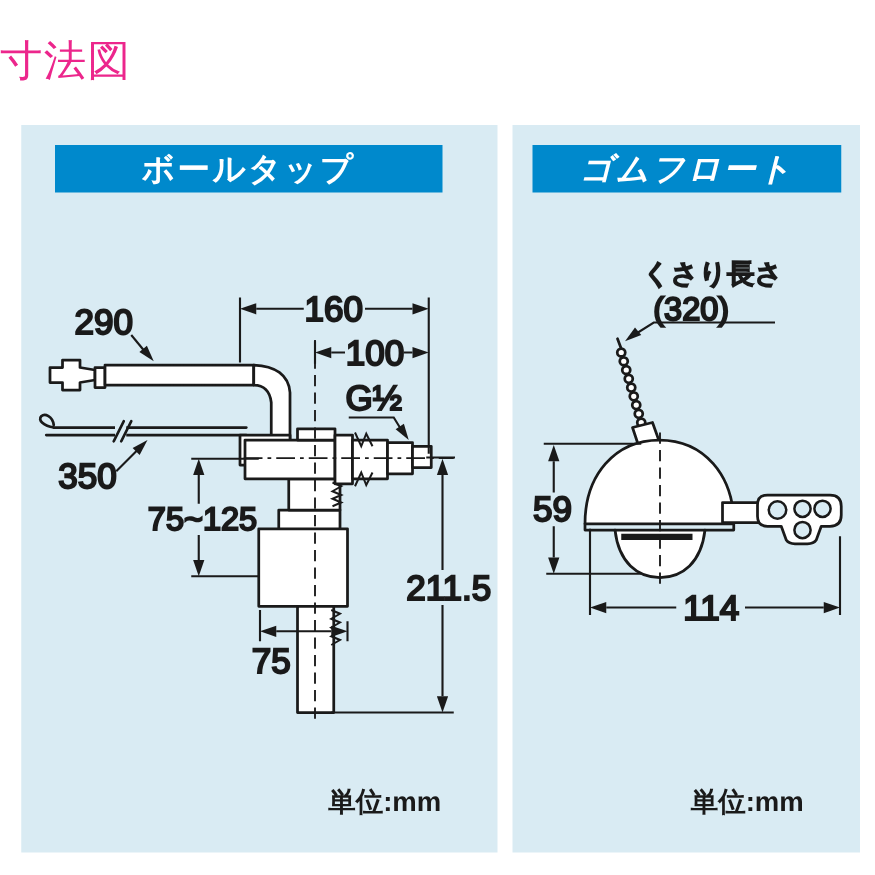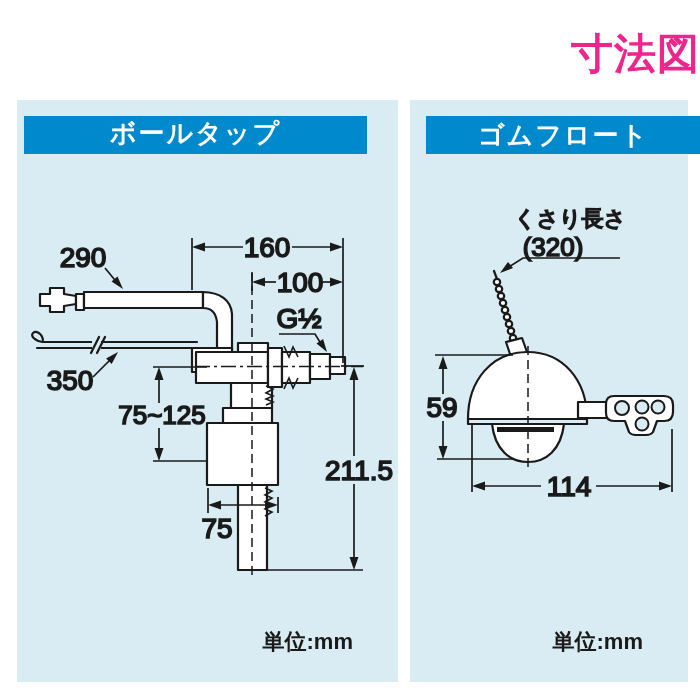--- a/index.html
+++ b/index.html
@@ -1,27 +1,27 @@
 <!DOCTYPE html>
 <html><head>
 <meta charset="utf-8">
 <style>
   html,body{margin:0;padding:0;background:#ffffff;}
   .page{position:relative;width:700px;height:700px;background:#ffffff;overflow:hidden;
         font-family:"Liberation Sans",sans-serif;}
-  .title{position:absolute;top:26px;left:0;width:700px;text-align:right;
-         font-size:42px;font-weight:bold;color:#EC268C;letter-spacing:1px;}
+  .title{position:absolute;top:26px;left:0;width:700px;text-align:left;
+         font-size:34px;font-weight:normal;color:#EC268C;letter-spacing:1px;}
   .panel{position:absolute;top:100px;height:582px;background:#D9EBF3;}
   .panel.left{left:17px;width:381px;}
   .panel.right{left:410px;width:278px;}
   .panel-header{position:absolute;top:16px;height:38px;background:#0089CC;color:#ffffff;
                 font-size:26px;font-weight:bold;text-align:center;line-height:38px;
                 letter-spacing:2px;}
-  .panel.left  .panel-header{left:7px;width:343px;font-family:Liberation Mono, monospace;}
-  .panel.right .panel-header{left:16px;width:275px;}
+  .panel.left  .panel-header{left:27px;width:310px;}
+  .panel.right .panel-header{left:16px;width:247px;font-style:italic;}
   .unit{position:absolute;right:45px;top:527px;font-size:22px;font-weight:bold;color:#1A1A1A;}
   svg.drawing{position:absolute;left:0;top:0;}
   
   .ln  {stroke:#1A1A1A;stroke-width:2.2;fill:none;stroke-linecap:round;stroke-linejoin:round;}
   .fw  {stroke:#1A1A1A;stroke-width:2.2;fill:#ffffff;stroke-linejoin:round;}
   .hole{stroke:#1A1A1A;stroke-width:2;fill:#D9EBF3;}
   .dim {stroke:#1A1A1A;stroke-width:1.7;fill:none;}
   .thr {stroke:#1A1A1A;stroke-width:1.6;fill:none;}
   .cl  {stroke:#1A1A1A;stroke-width:1.5;fill:none;stroke-dasharray:9 5;}
   .cld {stroke:#1A1A1A;stroke-width:1.5;fill:none;stroke-dasharray:15 4 3 4;}

